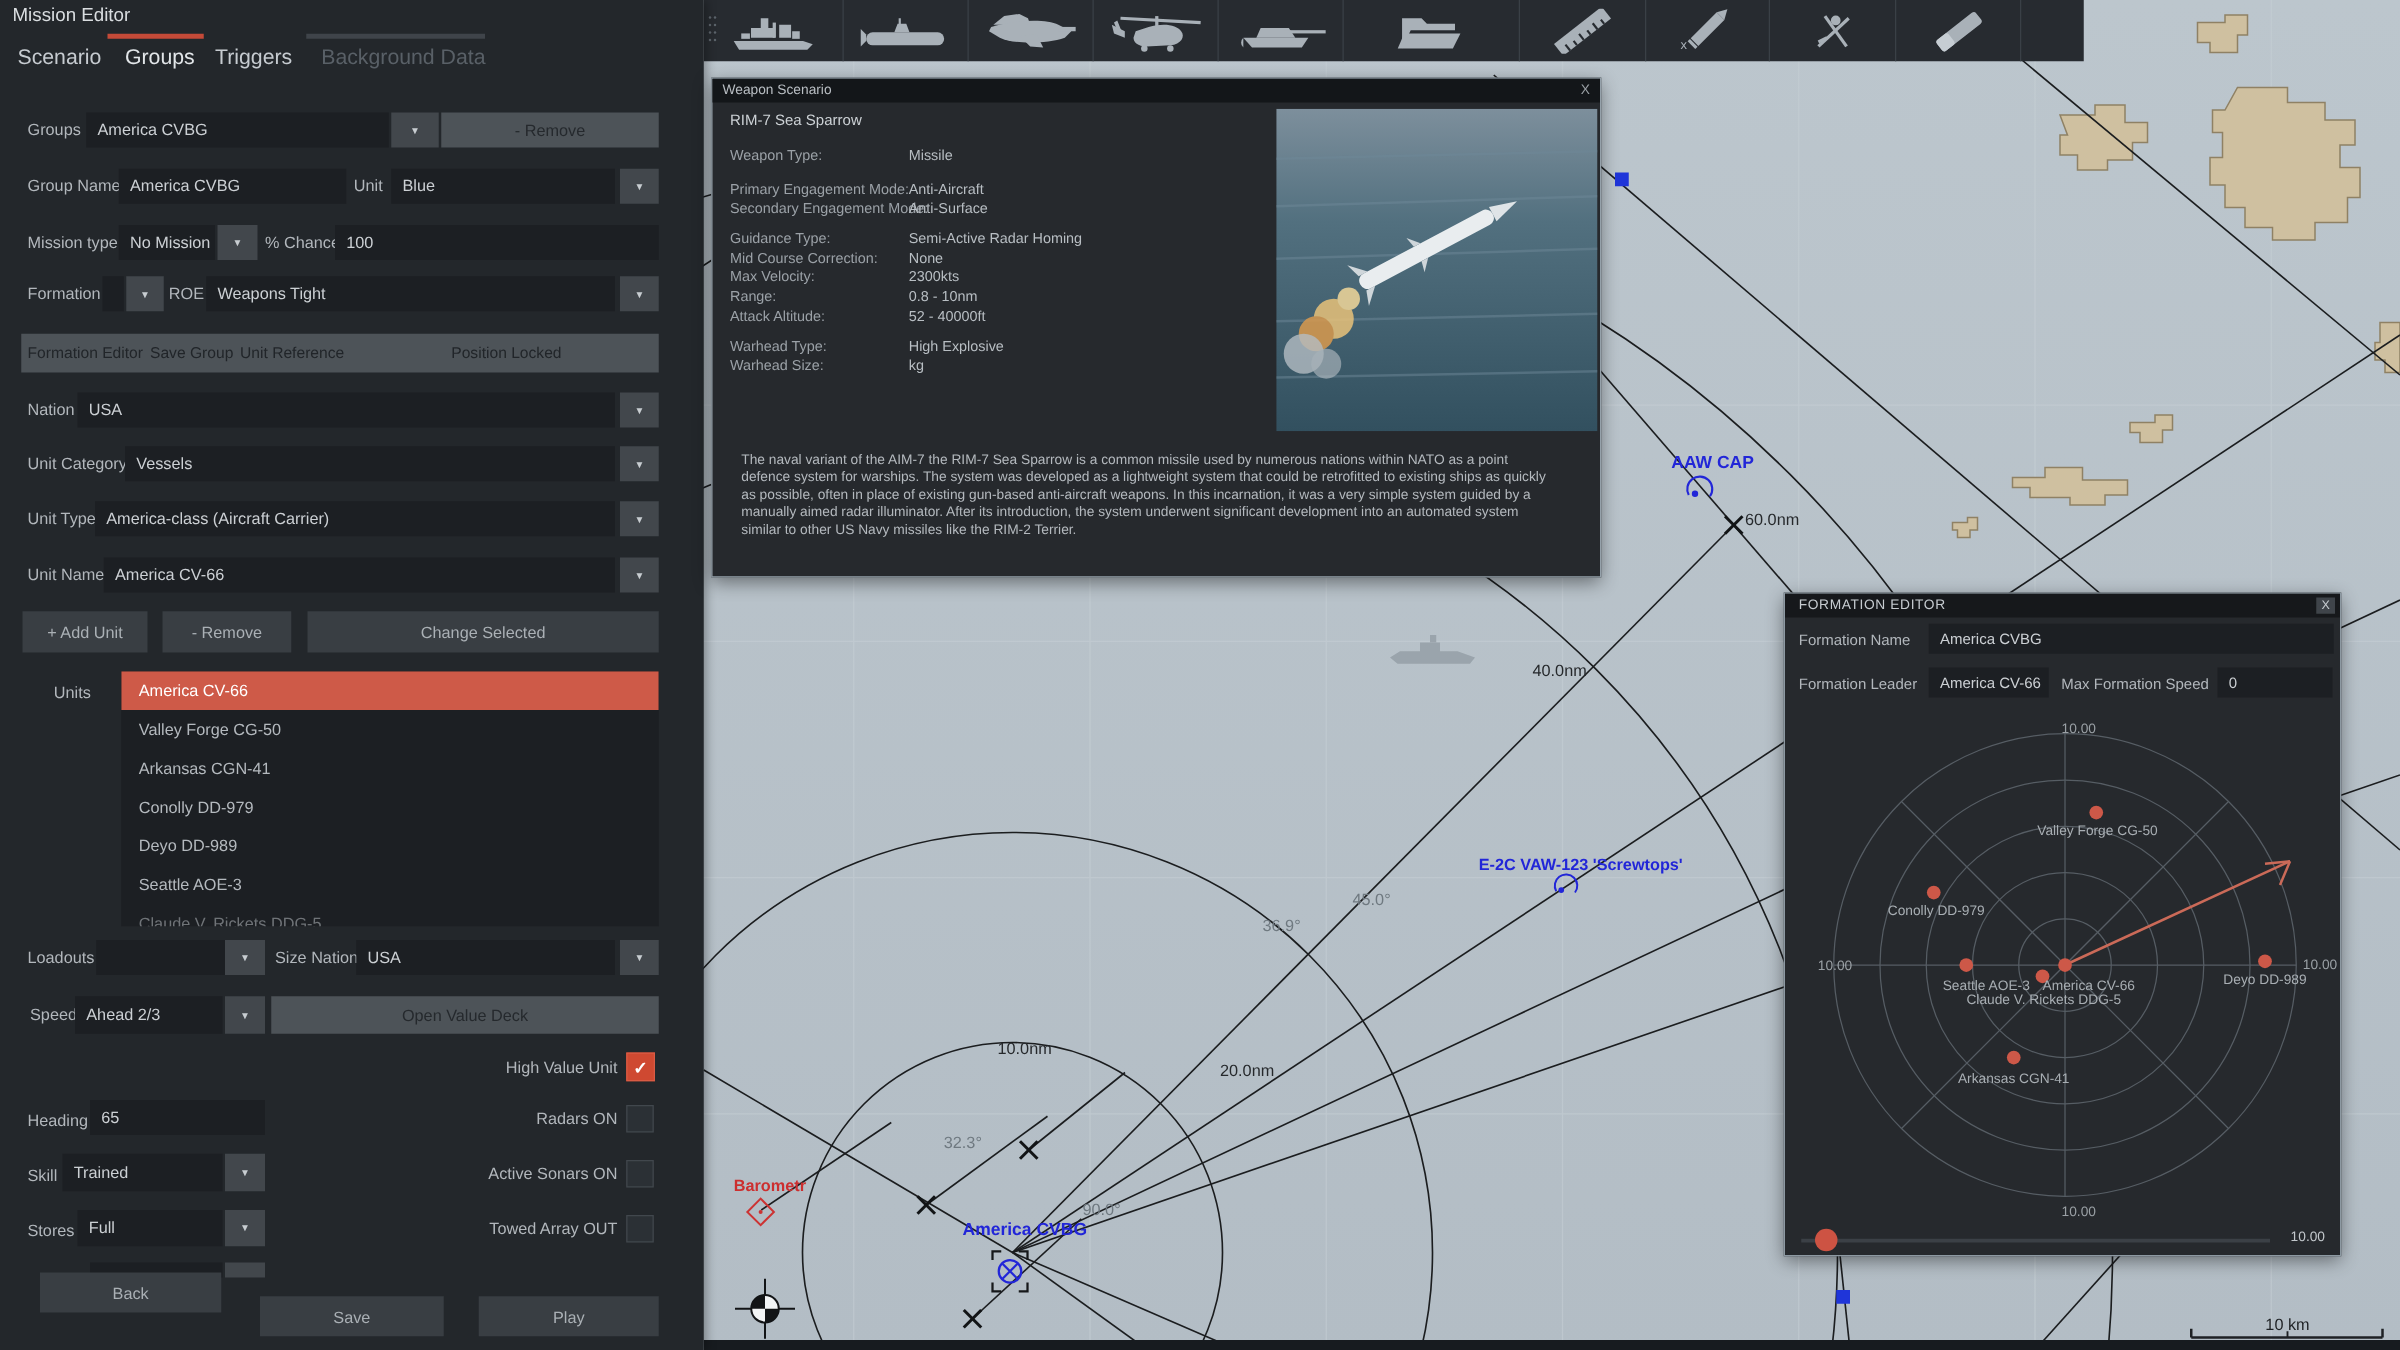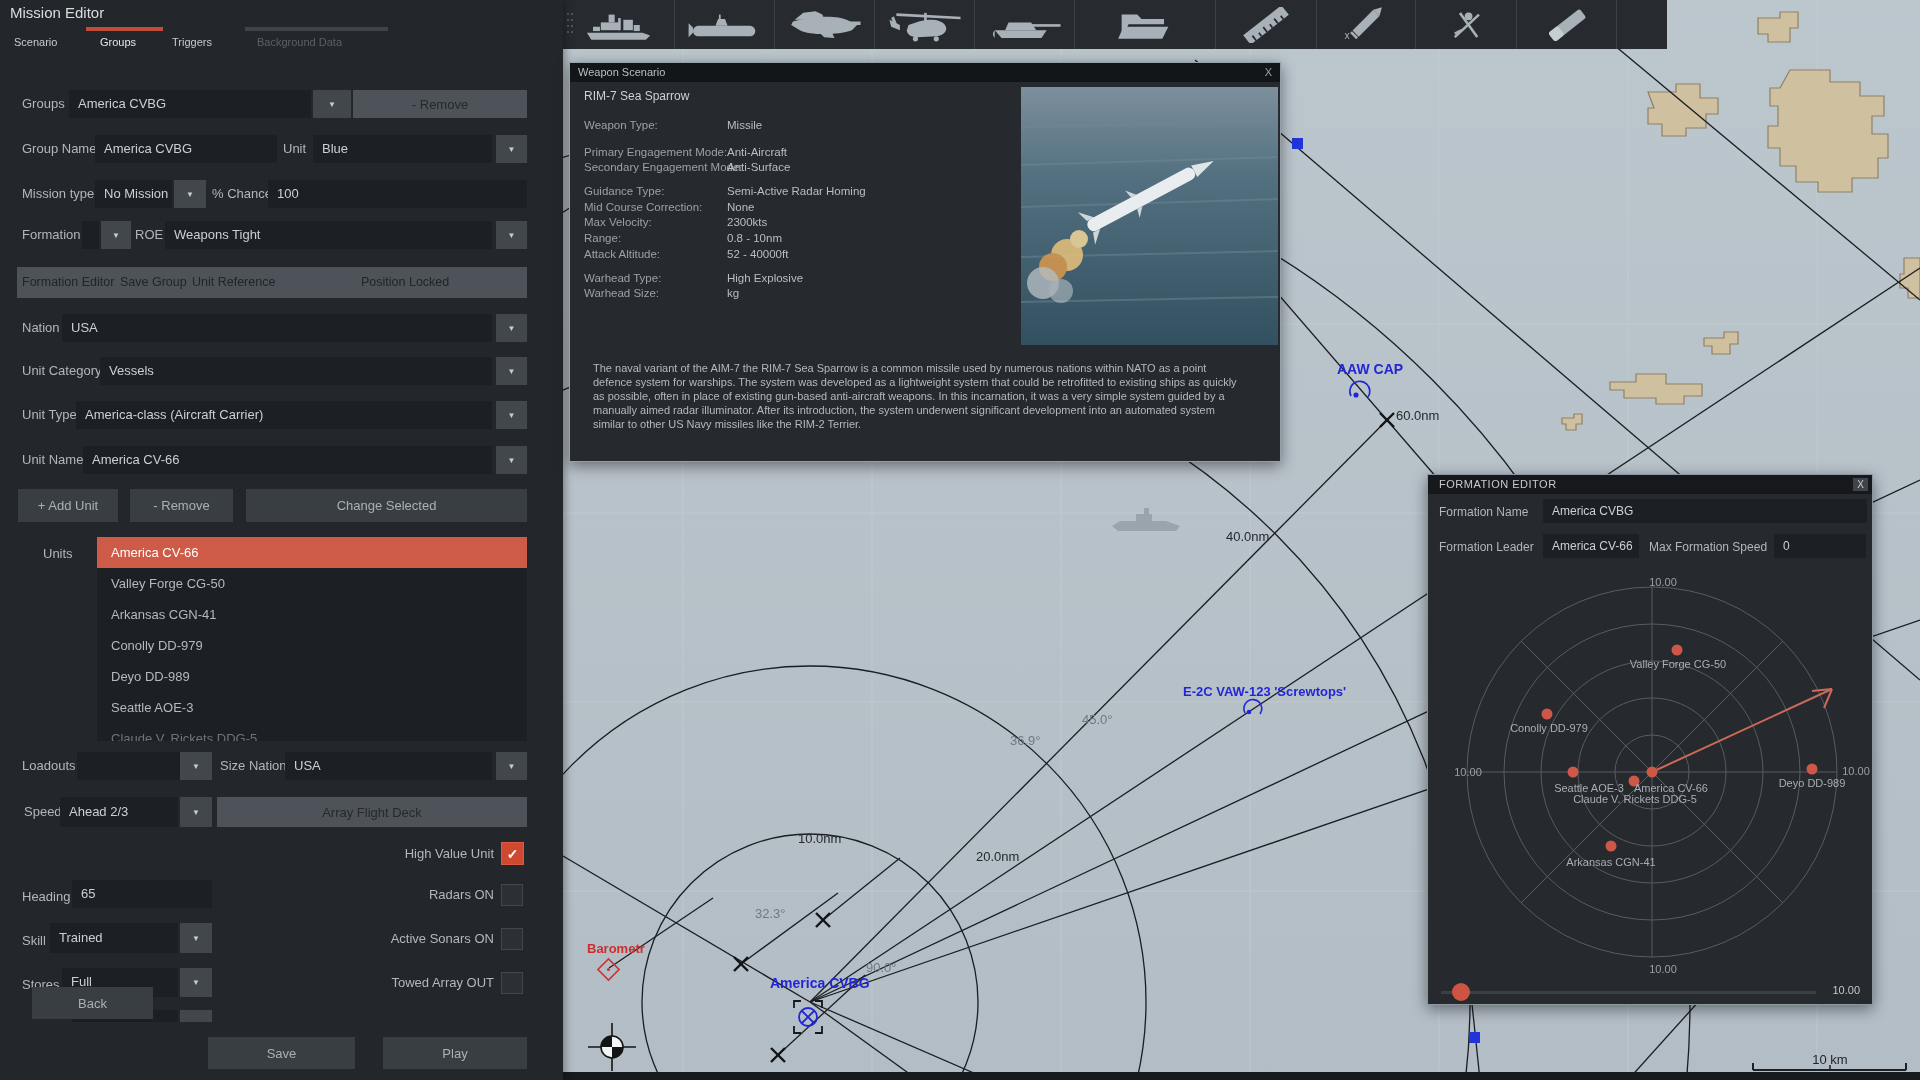--- a/index.html
+++ b/index.html
@@ -25,21 +25,21 @@
   .lbl{position:absolute;color:#b2b7bc;font-size:13px;line-height:26px;white-space:nowrap;}
   .lblr{position:absolute;color:#b2b7bc;font-size:13px;text-align:right;white-space:nowrap;}
   .inp{position:absolute;background:#1c1f23;color:#ccd0d4;font-size:13px;
        line-height:28px;padding:0 0 0 9px;box-sizing:border-box;white-space:nowrap;overflow:hidden;}
   .dd{position:absolute;background:#42474c;display:flex;align-items:center;justify-content:center;}
   .dd span{color:#c8cdd1;font-size:8px;}
   .btn{position:absolute;background:#393e43;color:#aab0b5;font-size:13px;display:flex;
        align-items:center;justify-content:center;white-space:nowrap;}
   .btnlight{position:absolute;background:#4d5358;color:#25292d;font-size:13px;display:flex;
        align-items:center;justify-content:center;white-space:nowrap;}
-  .tab{position:absolute;top:36px;font-size:11px;color:#c6cbd0;white-space:nowrap;}
+  .tab{position:absolute;top:36px;font-size:17px;color:#c6cbd0;white-space:nowrap;}
   .chk{position:absolute;width:22px;height:22px;background:#2b3035;border:1px solid #41474d;
        box-sizing:border-box;display:flex;align-items:center;justify-content:center;}
   .chk.on{background:#cf4931;border-color:#d95b44;color:#fff;font-size:14px;font-weight:bold;}
   .unit-row{height:31px;line-height:31px;padding-left:14px;color:#b4b9be;font-size:13px;
             white-space:nowrap;}
   .unit-row.sel{background:#ce5a48;color:#fff;}
   
   #weapon-popup{position:absolute;left:569px;top:62px;width:712px;height:400px;background:#26292d;
                 border:1px solid #95a1aa;box-sizing:border-box;z-index:4;
                 box-shadow:0 4px 14px rgba(0,0,0,.45);}
@@ -439,21 +439,21 @@
     <div class="inp" style="left:285px;top:752px;width:207px;height:28px">USA</div>
     <div class="dd" style="left:496px;top:752px;width:31px;height:28px">
         <span>▼</span>
       </div>
 
     <div class="lbl" style="left:24px;top:799px">Speed</div>
     <div class="inp" style="left:60px;top:797px;width:118px;height:30px;line-height:30px">Ahead 2/3</div>
     <div class="dd" style="left:180px;top:797px;width:32px;height:30px">
         <span>▼</span>
       </div>
-    <div class="btnlight" style="left:217px;top:797px;width:310px;height:30px">Array Flight Deck</div>
+    <div class="btnlight" style="left:217px;top:797px;width:310px;height:30px">Open Value Deck</div>
 
     <div class="lblr" style="left:300px;top:846px;width:194px">High Value Unit</div>
     <div class="chk on" style="left:501px;top:842px;width:23px;height:23px">✓</div>
 
     <div class="lbl" style="left:22px;top:884px">Heading</div>
     <div class="inp" style="left:72px;top:880px;width:140px;height:28px">65</div>
     <div class="lblr" style="left:300px;top:887px;width:194px">Radars ON</div>
     <div class="chk" style="left:501px;top:884px"></div>
 
     <div class="lbl" style="left:22px;top:928px">Skill</div>
@@ -468,21 +468,21 @@
     <div class="inp" style="left:62px;top:968px;width:116px;height:29px">Full</div>
     <div class="dd" style="left:180px;top:968px;width:32px;height:29px">
         <span>▼</span>
       </div>
     <div class="lblr" style="left:300px;top:975px;width:194px">Towed Array OUT</div>
     <div class="chk" style="left:501px;top:972px"></div>
 
     <div class="abs" style="left:72px;top:1010px;width:106px;height:12px;background:#1c1f23"></div>
     <div class="abs" style="left:180px;top:1010px;width:32px;height:12px;background:#42474c"></div>
 
-    <div class="btn" style="left:32px;top:987px;width:121px;height:32px">Back</div>
+    <div class="btn" style="left:32px;top:1018px;width:145px;height:32px">Back</div>
     <div class="btn" style="left:208px;top:1037px;width:147px;height:32px">Save</div>
     <div class="btn" style="left:383px;top:1037px;width:144px;height:32px">Play</div>
   </div>
 
   <div id="weapon-popup">
     <div id="wp-titlebar">Weapon Scenario</div>
     <div id="wp-close">X</div>
     <div class="abs" style="left:14px;top:26px;font-size:12px;color:#ccd1d5">RIM-7 Sea Sparrow</div>
 
     <div class="spec-lbl" style="top:56px">Weapon Type:</div>

